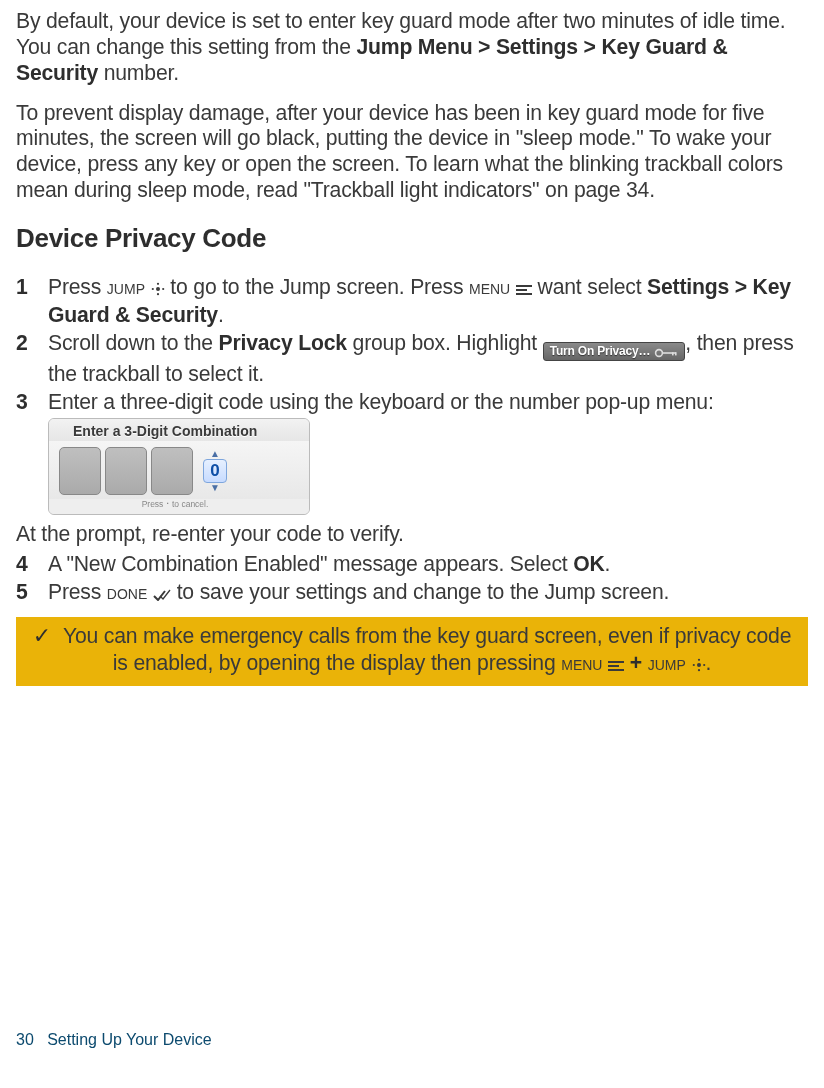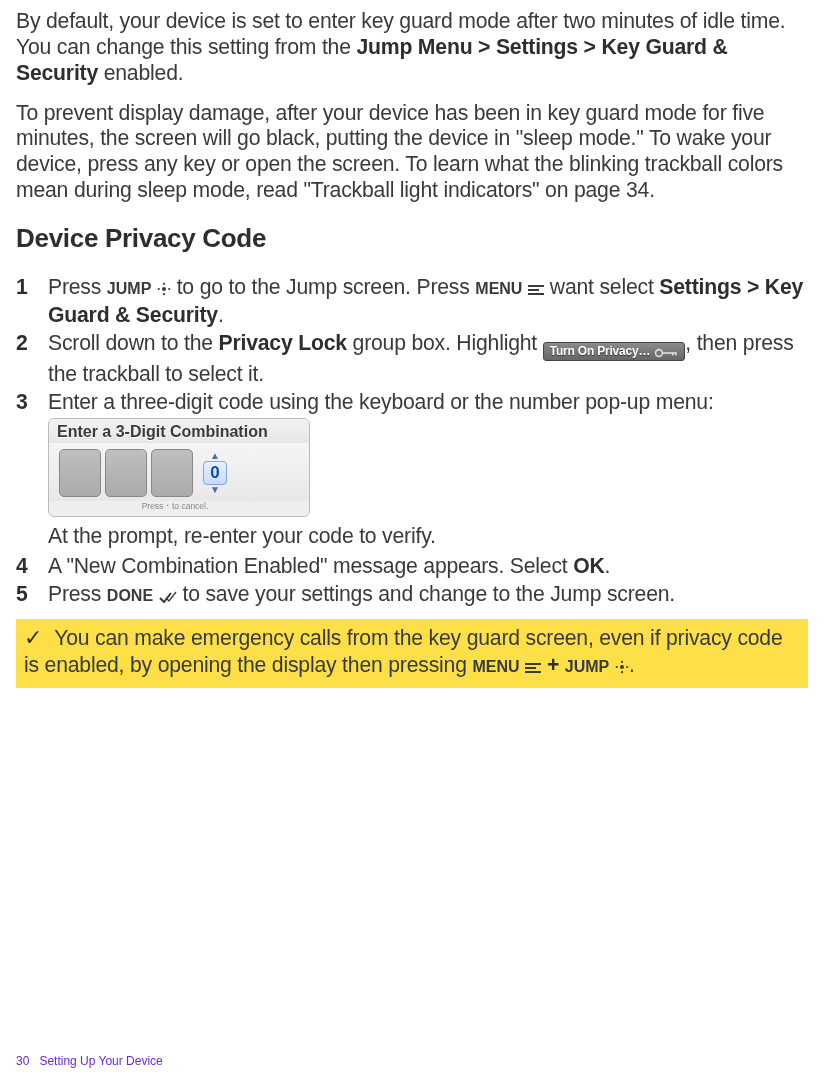--- a/index.html
+++ b/index.html
@@ -41,22 +41,22 @@
       margin-bottom: 2px;
     }
     .li-num {
       font-weight: bold;
       width: 32px;
       flex-shrink: 0;
       color: #2e2e2e;
     }
     .li-text { flex: 1; }
     .smallcaps-bold {
-      font-weight: bold;
-      font-size: 16px;
+      font-weight: normal;
+      font-size: 14px;
       letter-spacing: 0px;
       margin-top: 35px;
     }
     .btn-img {
       display: inline-block;
       vertical-align: -5px;
       background: linear-gradient(#8a8a8a,#666);
       border: 1px solid #444;
       border-radius: 3px;
       padding: 0 6px;
@@ -78,24 +78,24 @@
     }
     .combo-box {
       margin: 4px 0 6px 32px;
       width: 260px;
       border: 1px solid #bbb;
       border-radius: 6px 6px 6px 6px;
       background: #eee;
       overflow: hidden;
     }
     .combo-title {
-      font-size: 16px;
+      font-size: 14px;
       font-weight: bold;
       color: #3a3a3a;
-      padding: 4px 8px 2px 8px;
+      padding: 4px 8px 2px 24px;
       text-shadow: 0 1px 0 #fff;
       background: linear-gradient(#f2f2f2,#e6e6e6);
     }
     .combo-body {
       display: flex;
       align-items: center;
       padding: 6px 10px 4px 10px;
       gap: 4px;
       background: linear-gradient(#f5f5f5,#e8e8e8);
     }
@@ -134,52 +134,52 @@
       font-size: 8.5px;
       color: #888;
       text-align: center;
       padding: 0 8px 5px 0;
       background: #eee;
     }
     .indent-caption {
       font-size: 21.2px;
       line-height: 1.22;
       letter-spacing: -0.2px;
-      margin-left: 32px;
       margin-bottom: 4px;
     }
     .note-box {
-      background: #fde047;
+      background: #eab308;
       padding: 6px 8px 8px 8px;
       margin-top: 10px;
       font-size: 21.2px;
       line-height: 1.22;
       letter-spacing: -0.2px;
+      text-align: center;
     }
     .check {
       font-size: 22px;
       font-weight: normal;
       margin-right: 12px;
       color: #2e2e2e;
     }
     .footer {
       position: absolute;
-      bottom: 20px;
+      bottom: 39px;
       left: 16px;
-      font-size: 12px;
-      color: #6d28d9;
+      font-size: 16px;
+      color: #0c4a6e;
     }
   </style>
 </head>
 <body>
 
 <div class="page">
 
   <div class="para">
-    <span>By default, your device is set to enter key guard mode after two minutes of idle time. You can change this setting from the </span><span class="bold">Jump Menu &gt; Settings &gt; Key Guard &amp; Security</span><span> enabled.</span>
+    <span>By default, your device is set to enter key guard mode after two minutes of idle time. You can change this setting from the </span><span class="bold">Jump Menu &gt; Settings &gt; Key Guard &amp; Security</span><span> number.</span>
   </div>
 
   <div class="para">To prevent display damage, after your device has been in key guard mode for five minutes, the screen will go black, putting the device in "sleep mode." To wake your device, press any key or open the screen. To learn what the blinking trackball colors mean during sleep mode, read "Trackball light indicators" on page 34.</div>
 
   <div class="h2">Device Privacy Code</div>
 
 
   <div class="list">
 
     <div class="li">

